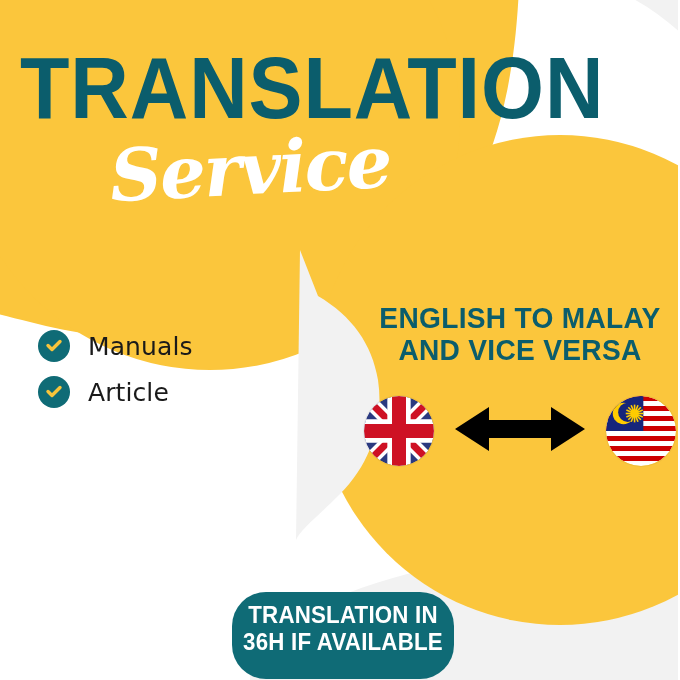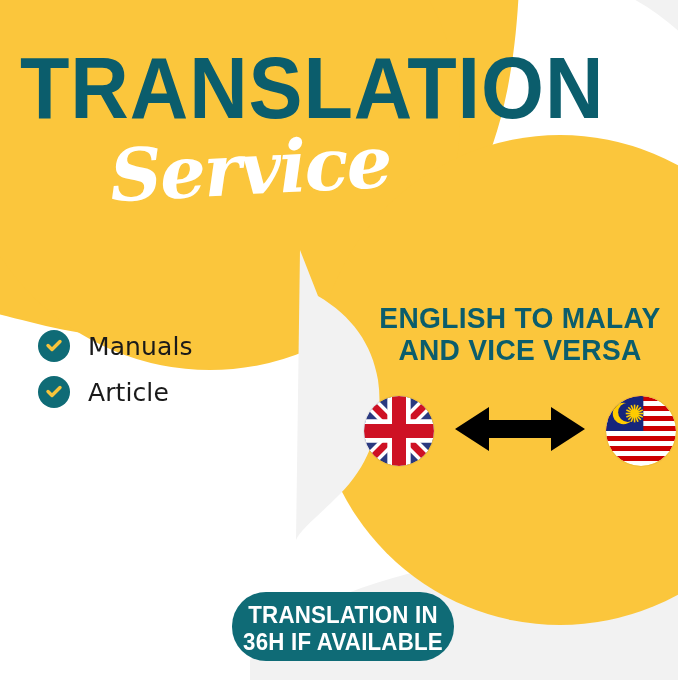--- a/index.html
+++ b/index.html
@@ -136,21 +136,21 @@
     box-shadow: 0 0 0 1px rgba(0,0,0,0.05);
   }
   .arrow-wrap { flex: 0 0 auto; }
 
   
   .badge {
     position: absolute;
     left: 232px;
     top: 592px;
     width: 222px;
-    padding: 10px 0 6px 0;
+    padding: 10px 0 24px 0;
     background: #0F6B76;
     border-radius: 34px;
     text-align: center;
   }
   .badge-line {
     font-family: "Liberation Sans Narrow", "Liberation Sans", sans-serif;
     font-weight: bold;
     font-size: 23px;
     line-height: 1.16;
     color: #ffffff;

